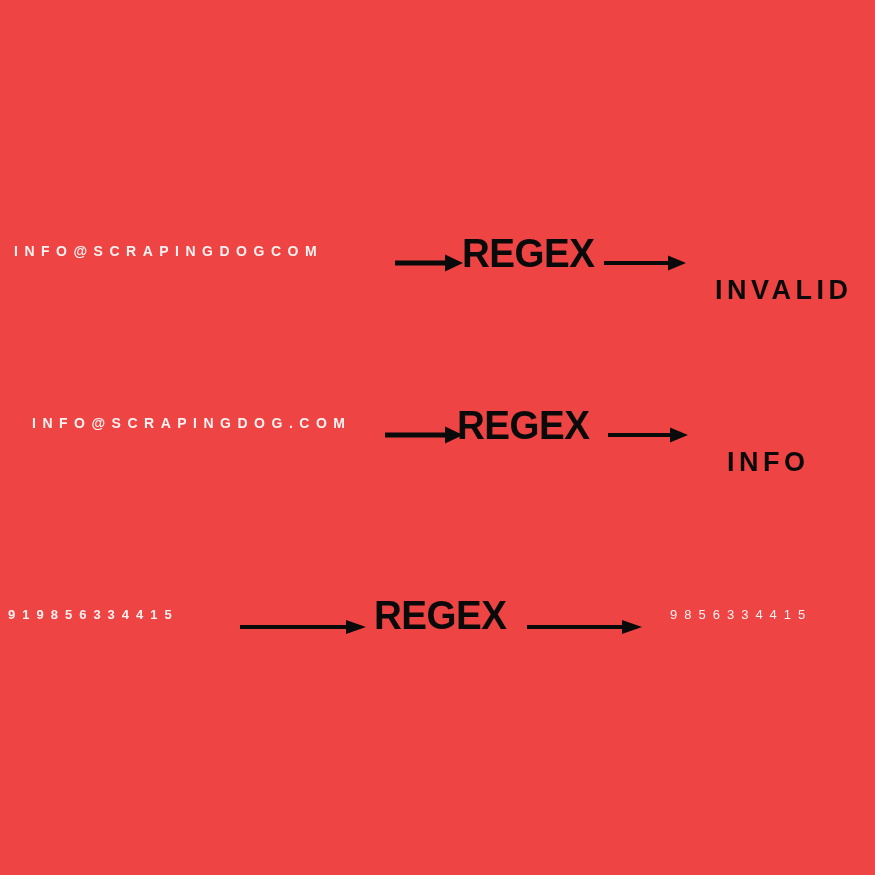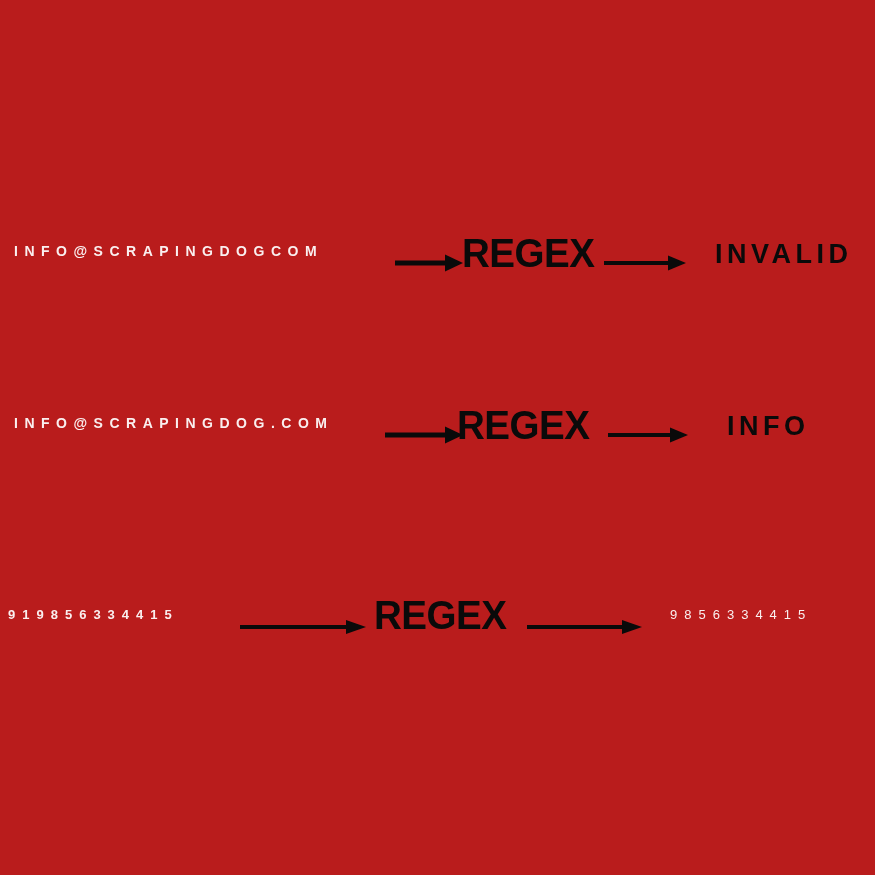--- a/index.html
+++ b/index.html
@@ -11,21 +11,21 @@
     width: 875px;
     height: 875px;
     background: #e6c6ea;
     font-family: "Liberation Sans", sans-serif;
     overflow: hidden;
   }
   #canvas {
     position: relative;
     width: 875px;
     height: 875px;
-    background: #b91c1c;
+    background: #ef4444;
   }
 
   
   .row {
     position: absolute;
     left: 0;
     width: 875px;
     height: 70px;
     display: flex;
     align-items: center;
@@ -39,21 +39,21 @@
     position: absolute;
     color: #ffffff;
     font-weight: 700;
     font-size: 14px;
     letter-spacing: 6.5px;
     white-space: nowrap;
     line-height: 1;
     opacity: 0.93;
   }
   #input-1 { left: 14px; top: 27px; }
-  #input-2 { left: 14px; top: 27px; }
+  #input-2 { left: 32px; top: 27px; }
   #input-3 { left: 8px; top: 28px; font-size: 13px; letter-spacing: 7px; }
 
   
   .arrow {
     position: absolute;
     display: block;
   }
   .arrow svg { display: block; }
 
   #arrow-1a { left: 395px; top: 36px; }
@@ -82,20 +82,21 @@
 
   
   .result-text {
     position: absolute;
     color: #0a0a0a;
     font-weight: 700;
     font-size: 27px;
     letter-spacing: 4.5px;
     line-height: 1;
     white-space: nowrap;
+    margin-top: 36px;
   }
   #result-1 { left: 715px; top: 24px; }
   #result-2 { left: 727px; top: 24px; }
 
   .result-text-light {
     position: absolute;
     color: #ffffff;
     font-weight: 400;
     font-size: 13px;
     letter-spacing: 7px;

